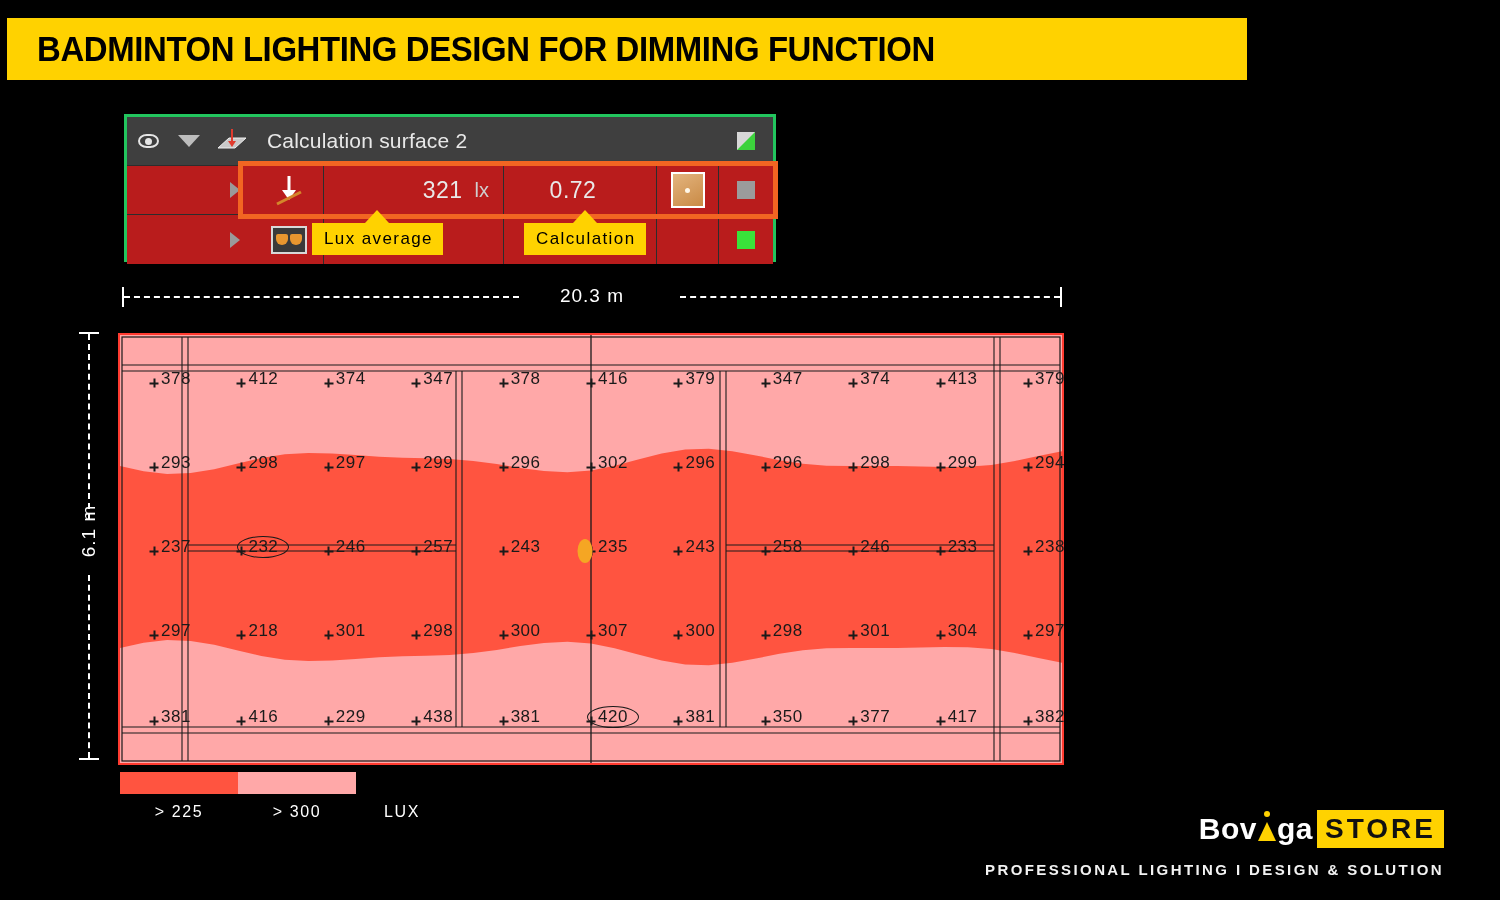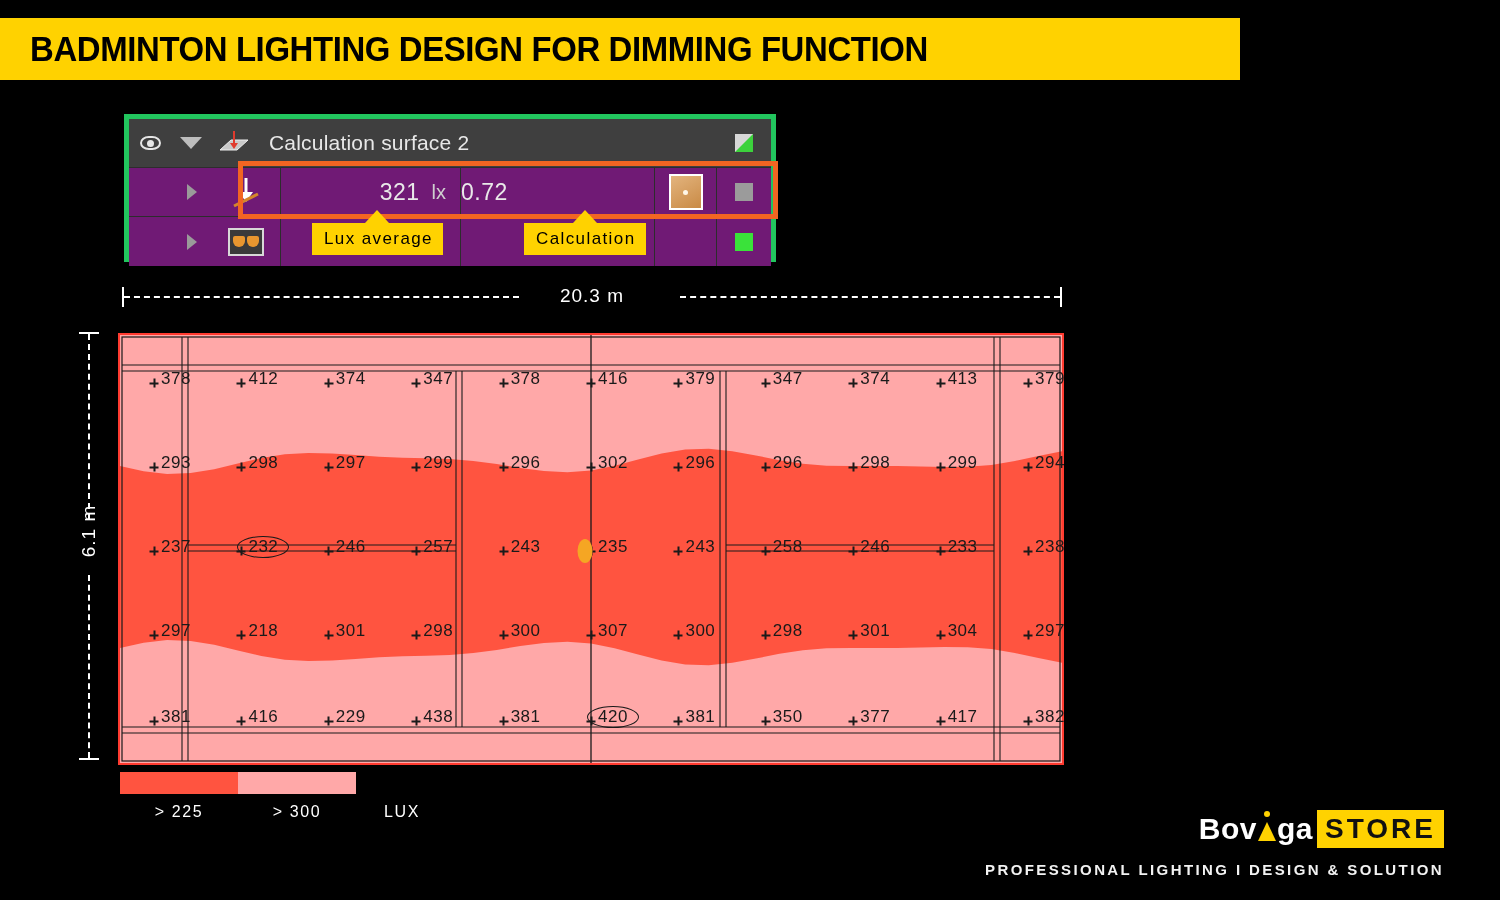--- a/index.html
+++ b/index.html
@@ -6,21 +6,21 @@
   html, body {
     width: 1500px; height: 900px;
     background: #000000;
     font-family: "Liberation Sans", sans-serif;
     overflow: hidden;
   }
   #root { position: relative; width: 1500px; height: 900px; background: #000; }
 
   
   .title-banner {
-    position: absolute; left: 0; top: 18px;
+    position: absolute; left: 7px; top: 18px;
     width: 1240px; height: 62px;
     background: #FFD200;
     display: flex; align-items: center;
   }
   .title-banner .title-text {
     padding-left: 32px;
     font-family: "Liberation Sans", sans-serif;
     font-weight: 700;
     font-size: 35px;
     letter-spacing: -0.4px;
@@ -28,45 +28,45 @@
     transform: scaleX(0.94);
     transform-origin: left center;
     white-space: nowrap;
   }
 
   
   .panel {
     position: absolute; left: 124px; top: 114px;
     width: 652px; height: 148px;
     background: #3a3a3a;
-    border: 5px solid #22c55e;
+    border: 3px solid #22c55e;
     font-family: "Liberation Sans", sans-serif;
   }
   .panel-row {
     display: flex; align-items: center;
     height: 49px;
     border-bottom: 1px solid #2d2d2d;
   }
   .panel-row:last-child { border-bottom: none; }
   .row-header { background: #3f3f3f; }
-  .row-body { background: #701a75; }
+  .row-body { background: #b91c1c; padding-left: 45px; }
 
   .cell { display: flex; align-items: center; height: 100%; }
   .cell.bdr { border-right: 1px solid #2d2d2d; }
 
   .eye-cell { width: 42px; justify-content: center; }
   .caret-cell { width: 40px; justify-content: center; }
   .surfico-cell { width: 46px; justify-content: center; }
   .name-cell { flex: 1; padding-left: 12px; }
   .swatch-cell { width: 54px; justify-content: center; }
 
   .arrow-cell   { width: 70px; justify-content: center; }
   .indent-cell  { width: 82px; justify-content: flex-end; padding-right: 14px; }
   .val-cell     { width: 180px; justify-content: flex-end; padding-right: 14px; }
-  .uni-cell     { flex: 1; justify-content: flex-start; padding-right: 14px; }
+  .uni-cell     { flex: 1; justify-content: center; padding-right: 14px; }
   .thumb-cell   { width: 62px; justify-content: center; }
   .end-cell     { width: 54px; justify-content: center; }
 
   .surface-name {
     color: #e8e8e8; font-size: 21px; letter-spacing: .2px;
   }
   .num { color: #e9e9e9; font-size: 23px; letter-spacing: .5px; }
   .unit { color: #cfcfcf; font-size: 20px; margin-left: 12px; }
 
   

